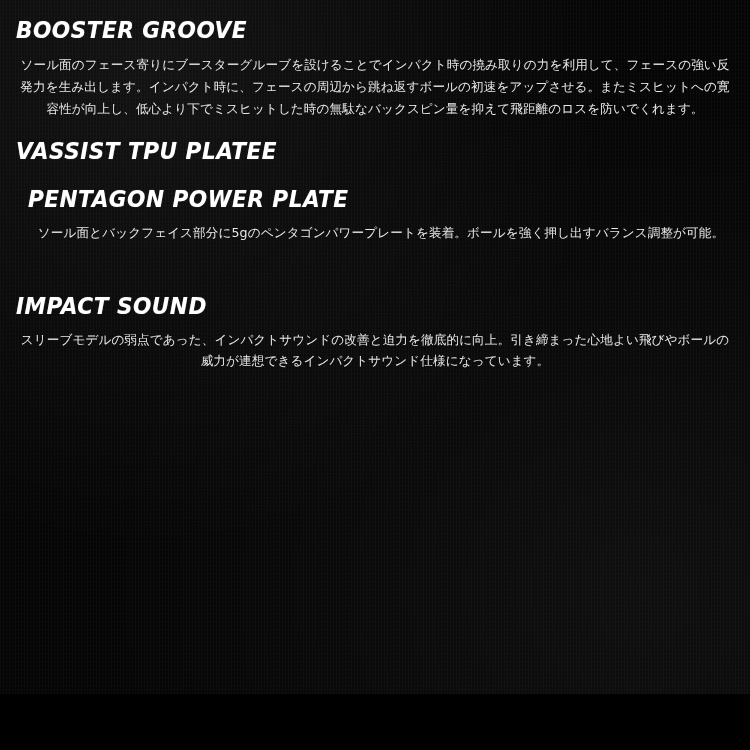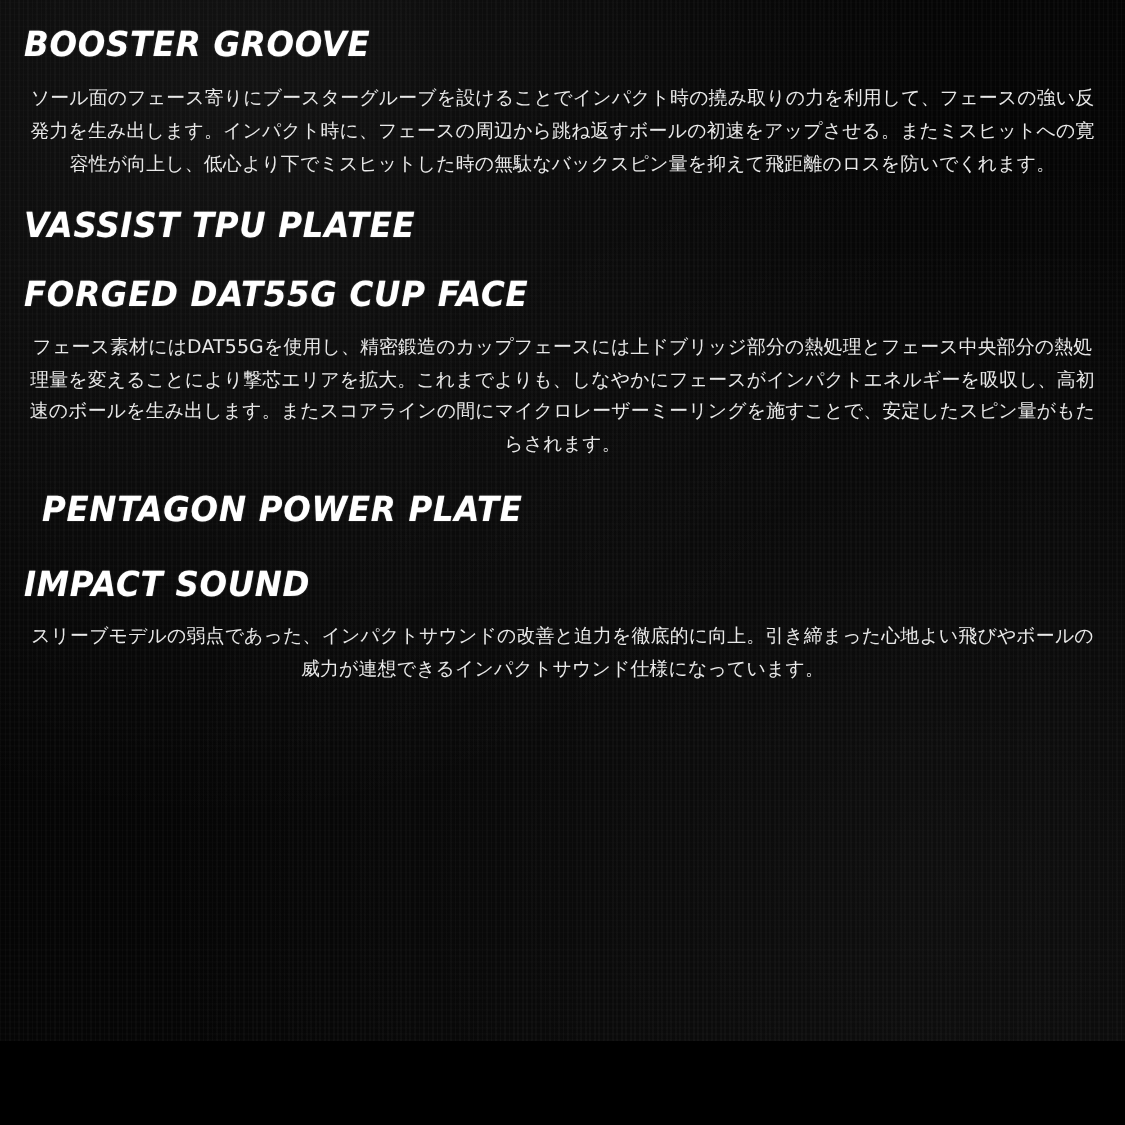--- a/index.html
+++ b/index.html
@@ -51,44 +51,41 @@
     color: #e9e9e9;
     margin: 0;
     letter-spacing: 0.1px;
     text-align: center;
   }
   .sec-1 { margin-bottom: 14px; }
   .sec-1 .section-title { margin-bottom: 11px; }
   .sec-2 { margin-top: 20px; margin-bottom: 14px; }
   .sec-3 { margin-top: 20px; margin-bottom: 14px; }
   .sec-4 { margin-top: 22px; margin-bottom: 14px; margin-left: 12px; }
-  .sec-5 { margin-top: 24px; margin-bottom: 14px; }
+  .sec-5 { margin-top: 50px; margin-bottom: 14px; }
   .sec-6 { margin-top: 36px; margin-bottom: 0; }
 </style>
 </head>
 <body>
 
 <div class="page">
 
   <div class="section sec-1">
     <h2 class="section-title">BOOSTER GROOVE</h2>
     <p class="section-body">ソール面のフェース寄りにブースターグルーブを設けることでインパクト時の撓み取りの力を利用して、フェースの強い反発力を生み出します。インパクト時に、フェースの周辺から跳ね返すボールの初速をアップさせる。またミスヒットへの寛容性が向上し、低心より下でミスヒットした時の無駄なバックスピン量を抑えて飛距離のロスを防いでくれます。</p>
   </div>
 
   <div class="section sec-2">
     <h2 class="section-title">VASSIST TPU PLATEE</h2>
   </div>
 
-  <div class="section sec-3">
-    <h2 class="section-title">FORGED DAT55G CUP FACE</h2>
-    <p class="section-body">フェース素材にはDAT55Gを使用し、精密鍛造のカップフェースには上ドブリッジ部分の熱処理とフェース中央部分の熱処理量を変えることにより撃芯エリアを拡大。これまでよりも、しなやかにフェースがインパクトエネルギーを吸収し、高初速のボールを生み出します。またスコアラインの間にマイクロレーザーミーリングを施すことで、安定したスピン量がもたらされます。</p>
-  </div>
 
   <div class="section sec-4">
     <h2 class="section-title">PENTAGON POWER PLATE</h2>
+    <p class="section-body">ソール面とバックフェイス部分に5gのペンタゴンパワープレートを装着。ボールを強く押し出すバランス調整が可能。</p>
   </div>
 
   <div class="section sec-5">
     <h2 class="section-title">IMPACT SOUND</h2>
     <p class="section-body">スリーブモデルの弱点であった、インパクトサウンドの改善と迫力を徹底的に向上。引き締まった心地よい飛びやボールの威力が連想できるインパクトサウンド仕様になっています。</p>
   </div>
 
 
 </div>
 

